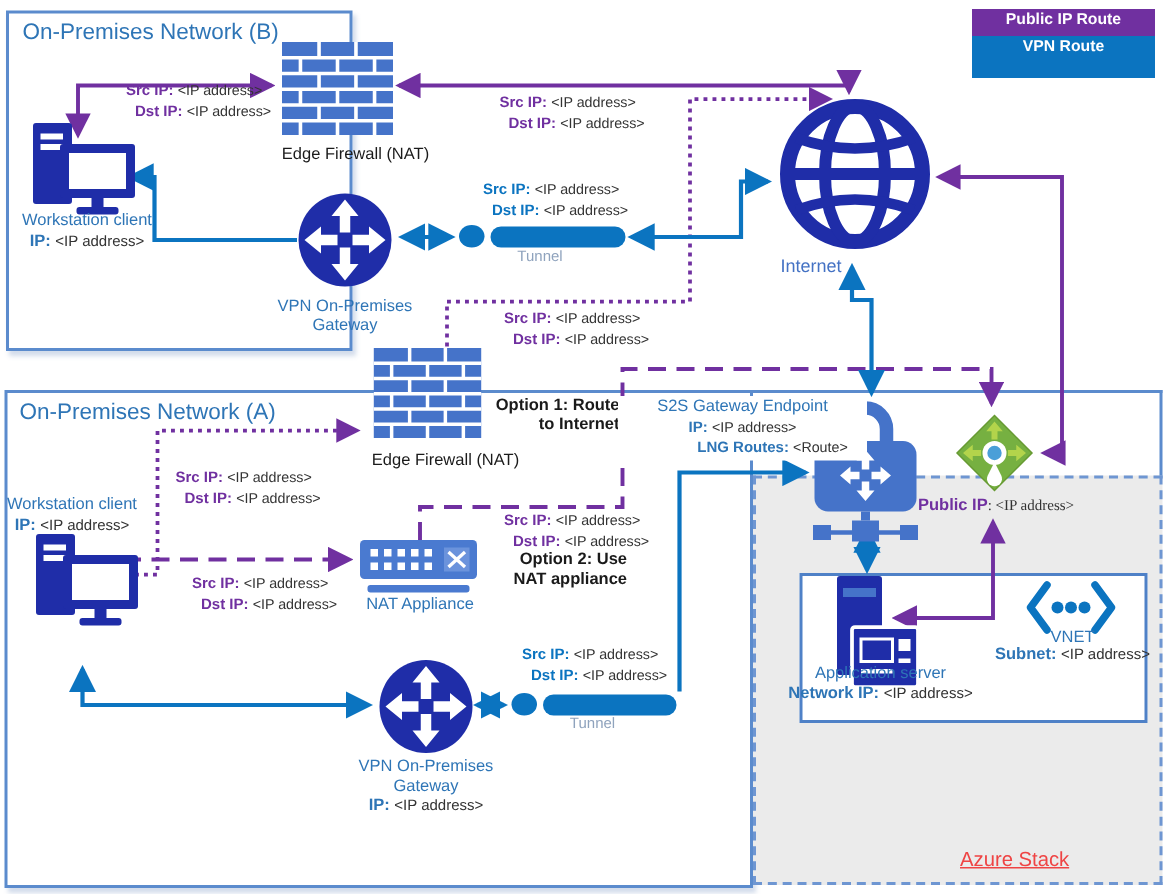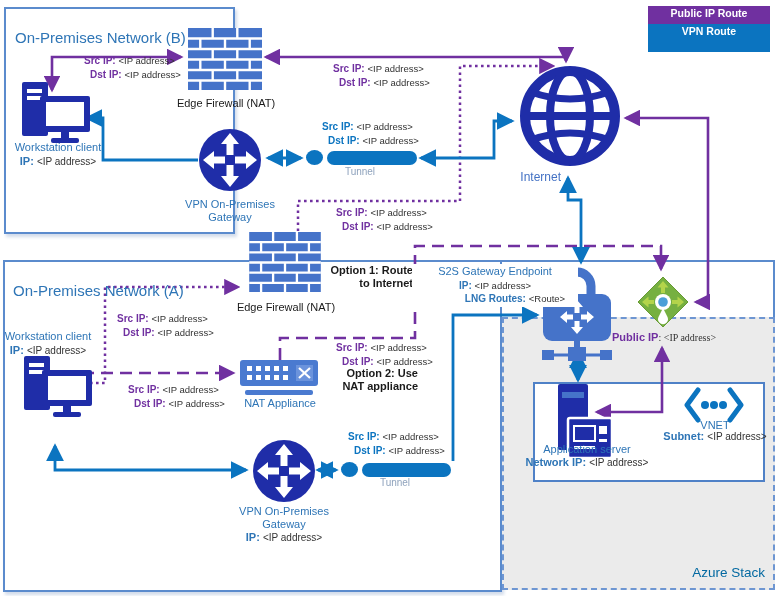--- a/index.html
+++ b/index.html
@@ -5,39 +5,39 @@
   html,body{margin:0;padding:0;background:#fff;}
   #stage{position:relative;width:780px;height:596px;background:#fff;overflow:hidden;
          font-family:"Liberation Sans","DejaVu Sans",sans-serif;}
   .abs{position:absolute;}
   
   .net-box{position:absolute;background:#fff;border:2px solid #5b8bcd;
            box-shadow:2px 3px 3px rgba(110,140,190,.30);}
   .right-box{position:absolute;background:#fff;border-top:2px solid #5b8bcd;border-right:2px solid #5b8bcd;}
   .azure-box{position:absolute;background:#ebebeb;border:2px dashed #6e96d2;}
   .vnet-box{position:absolute;background:#fff;border:2px solid #4f81c7;}
-  .box-title{position:absolute;font-size:15px;color:#2E75B6;white-space:nowrap;margin-top:16px;}
+  .box-title{position:absolute;font-size:15px;color:#2E75B6;white-space:nowrap;}
   
   .lbl{position:absolute;text-align:center;color:#2E75B6;font-size:11px;line-height:13px;white-space:nowrap;}
-  .lbl.dark{color:#1a1a1a;}
+  .lbl.dark{color:#1a1a1a;margin-left:11px;}
   .lbl .k{color:#2E75B6;font-weight:600;}
   .lbl .v{color:#333;font-size:10px;font-weight:400;}
   .pair{position:absolute;font-size:10px;line-height:13.5px;white-space:nowrap;}
   .pair div:nth-child(2){padding-left:6px;}
   .pair .k{font-weight:600;}
   .pair.purple .k{color:#7030A0;}
   .pair.blue .k{color:#0b74c0;}
   .pair .v{color:#333;font-size:9.5px;}
   .legend-bar{position:absolute;width:122px;height:28px;color:#fff;font-size:10.5px;
               font-weight:700;text-align:center;line-height:14px;}
   .tunnel-bar{position:absolute;background:#0b74c0;height:14px;border-radius:7px;}
   .tunnel-dot{position:absolute;background:#0b74c0;width:17px;height:15px;border-radius:50%;}
   .tunnel-lbl{position:absolute;color:#8fa3bd;font-size:10px;text-align:center;white-space:nowrap;}
   .s2s-block{position:absolute;text-align:center;background:#fff;padding:1px 3px;line-height:13.5px;white-space:nowrap;}
-  .azure-stack-lbl{position:absolute;color:#0369a1;font-size:13.5px;text-align:right;white-space:nowrap;}
+  .azure-stack-lbl{position:absolute;color:#ef4444;font-size:13.5px;text-align:left;white-space:nowrap;text-decoration:underline;}
   .option-lbl{position:absolute;color:#1a1a1a;font-size:11px;line-height:13px;text-align:right;font-weight:600;white-space:nowrap;}
   svg.icon{position:absolute;z-index:3;}
   #wires{position:absolute;left:0;top:0;z-index:2;}
   .txt{z-index:4;}
 </style>
 </head>
 <body>
 
 <div id="stage">
 

